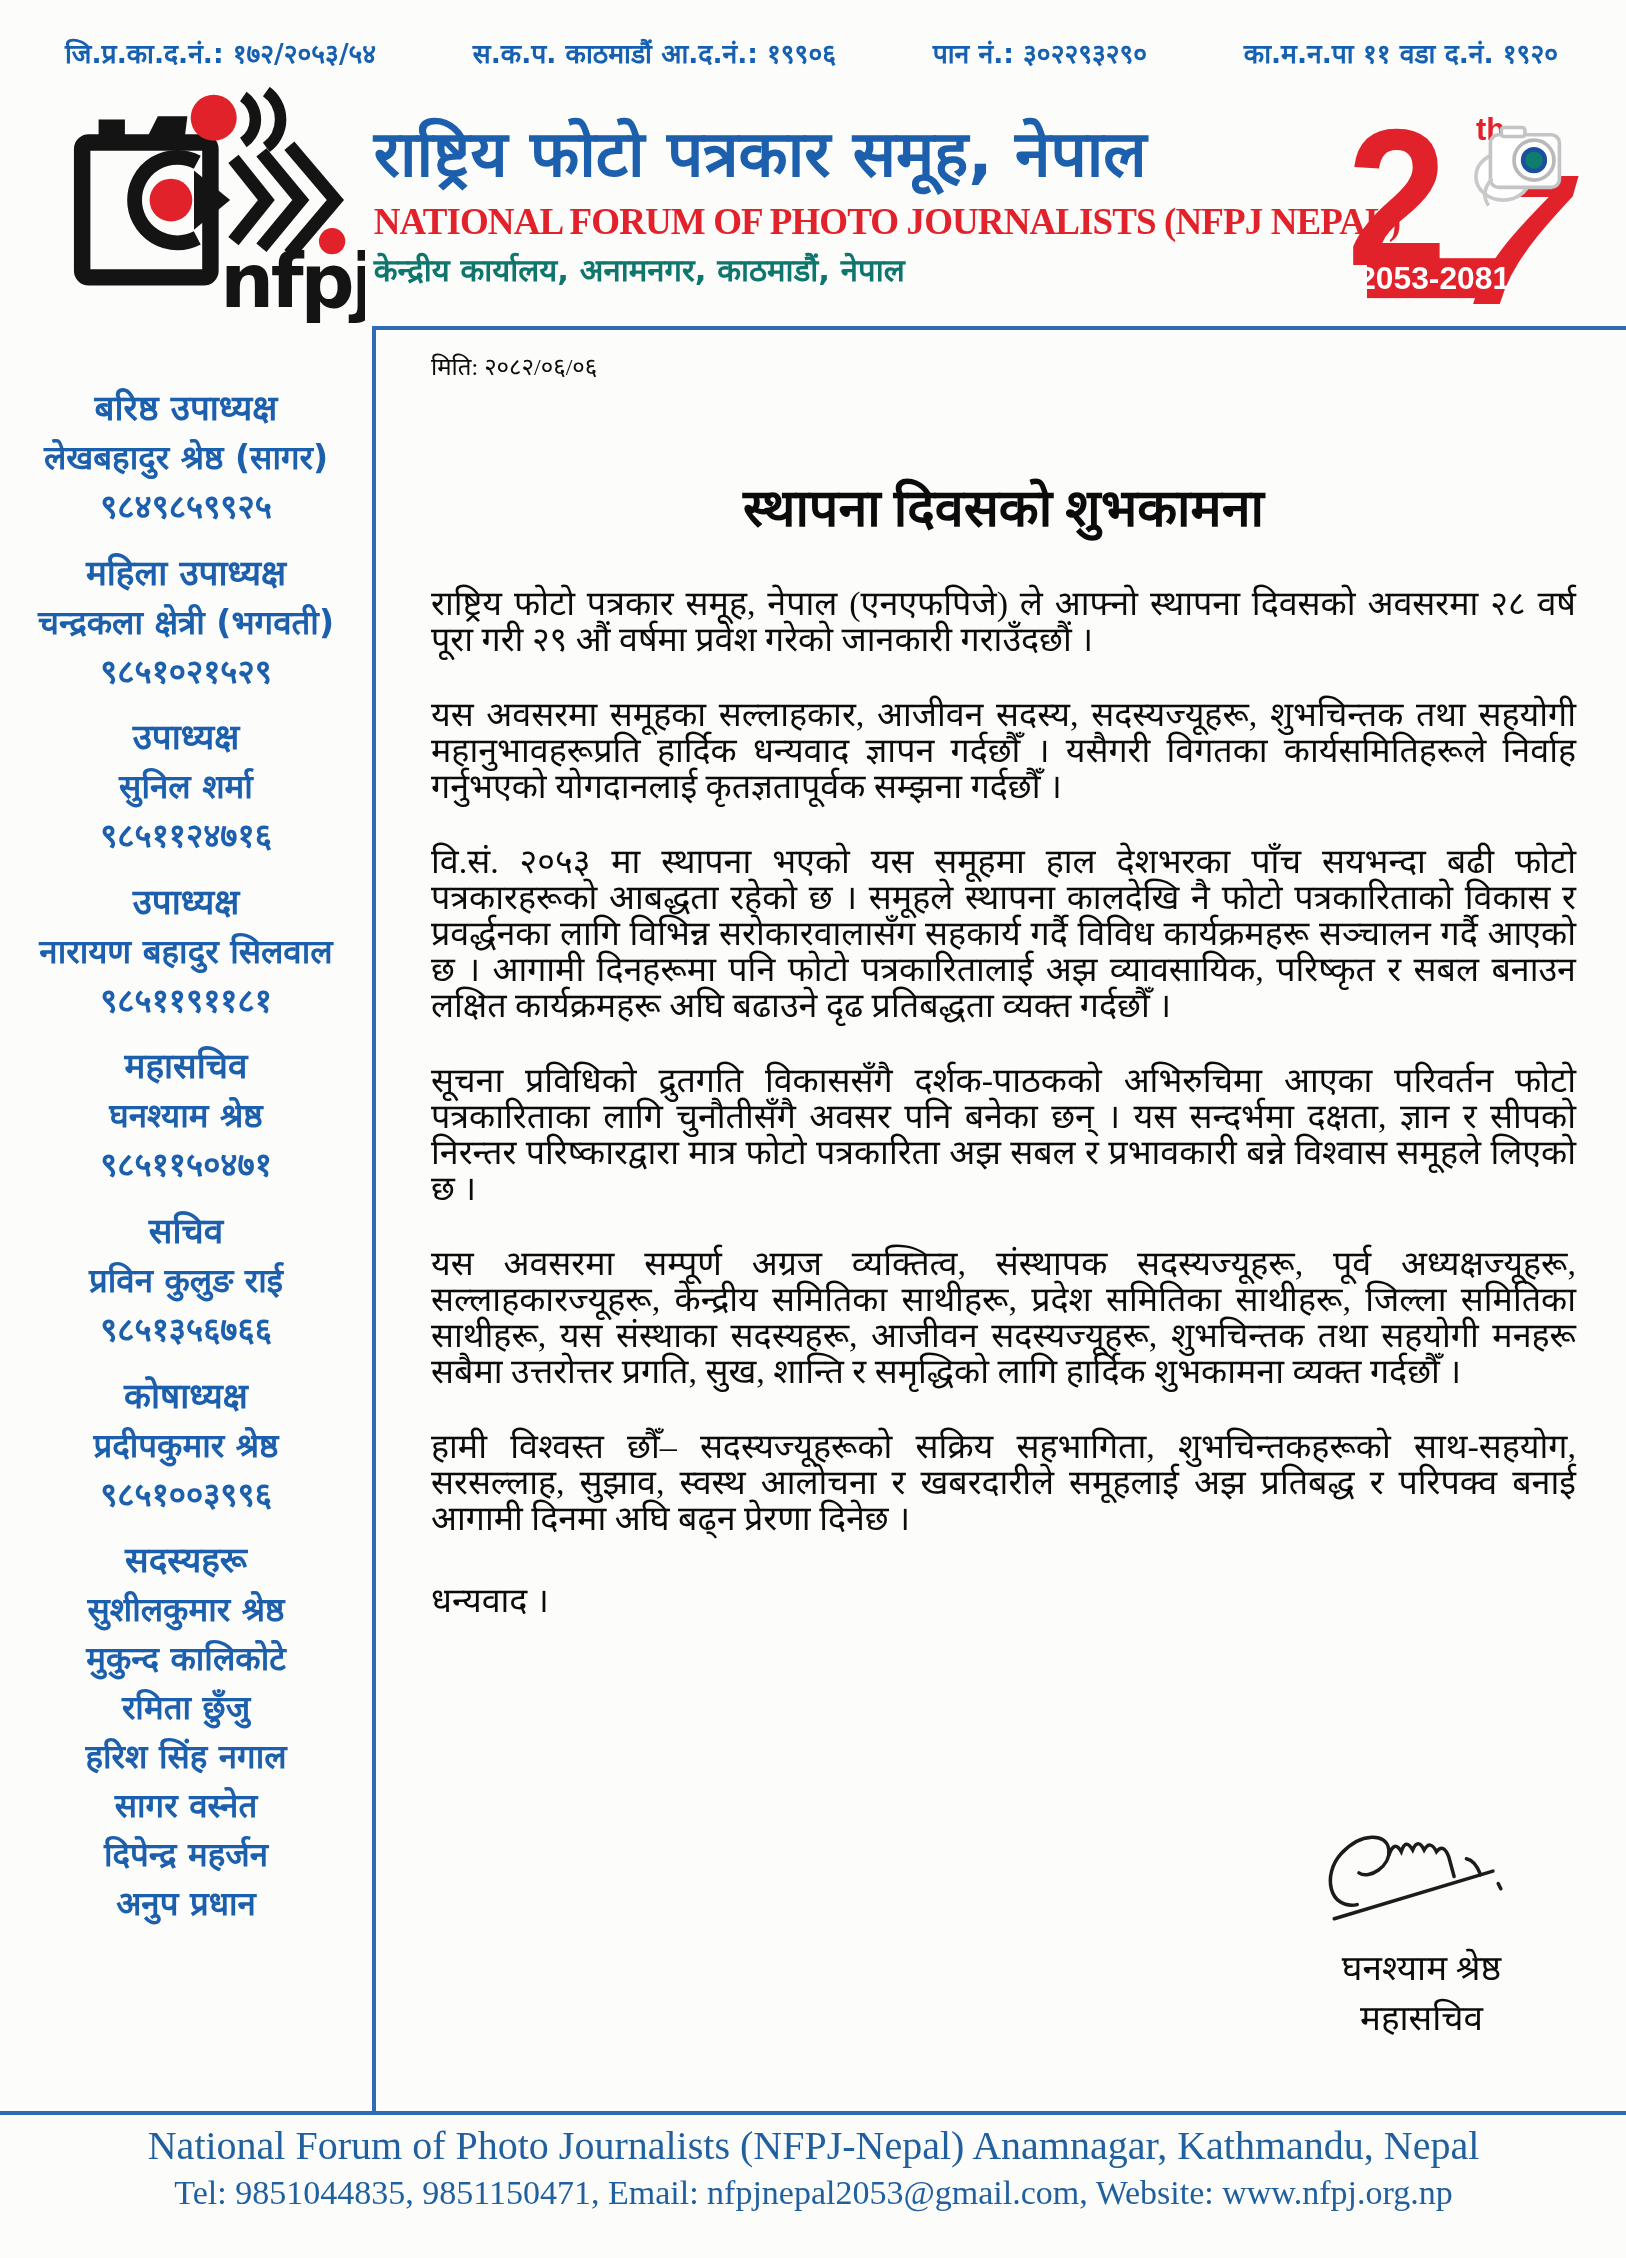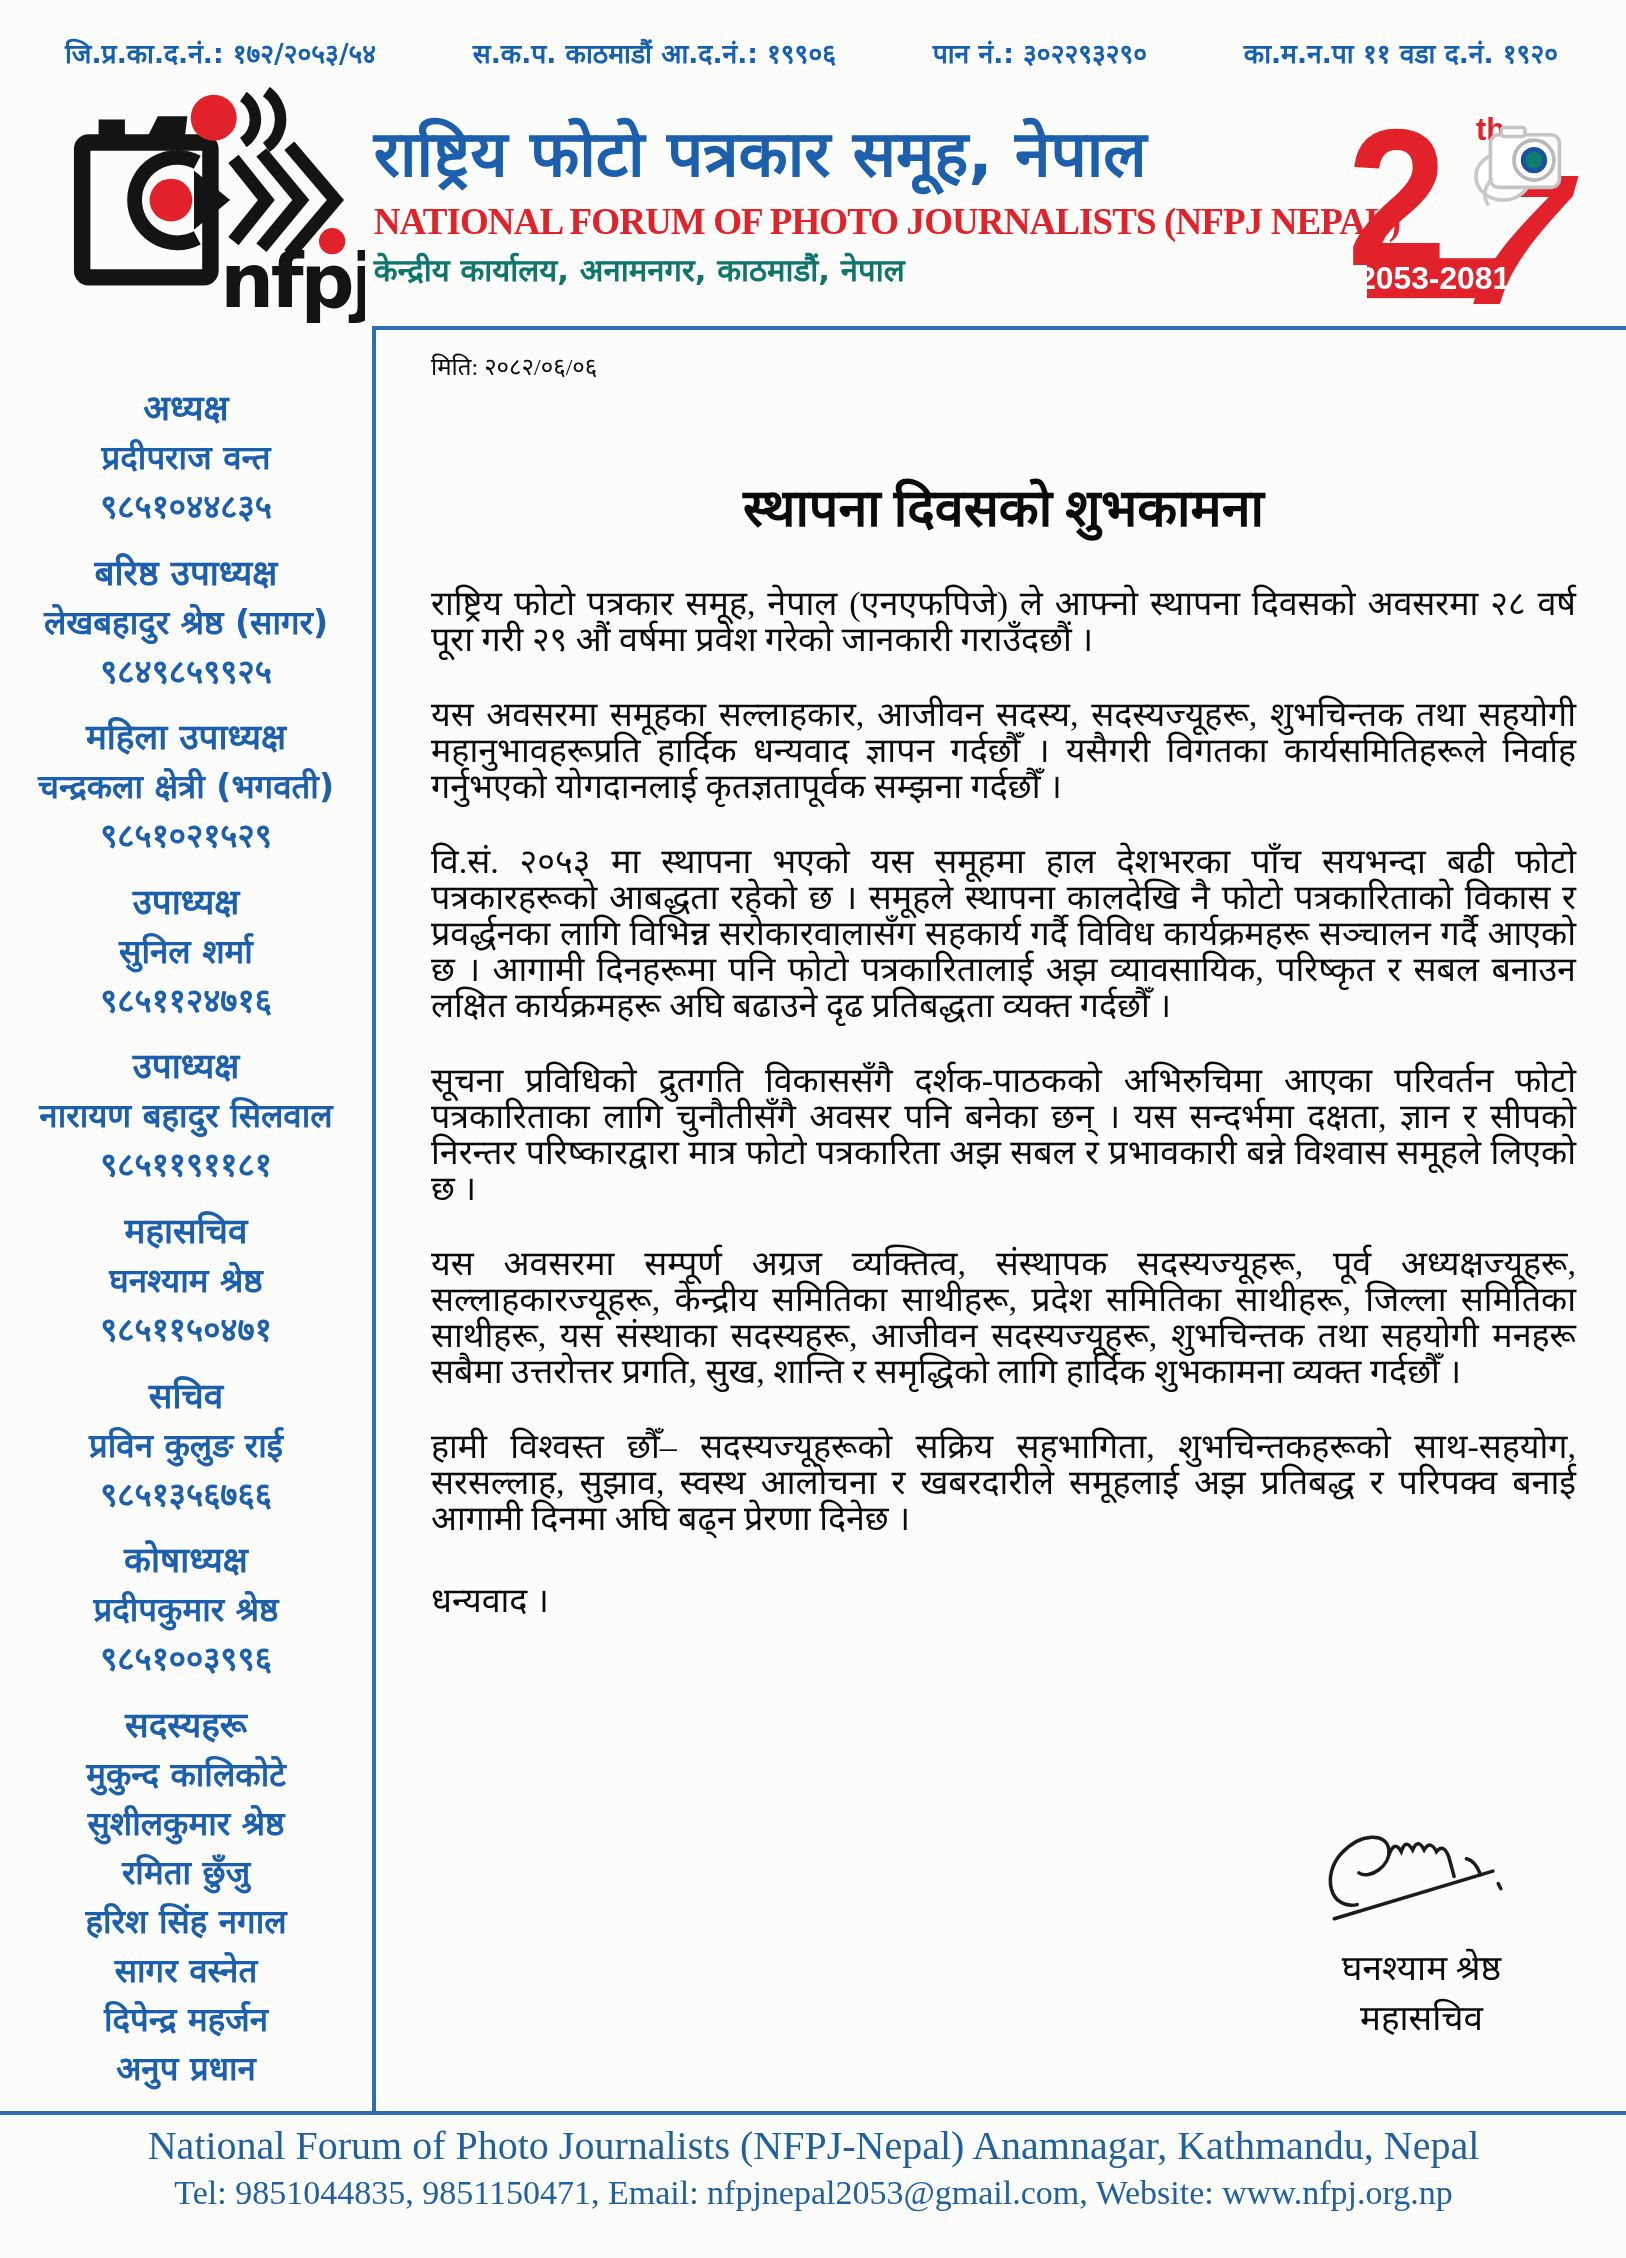--- a/index.html
+++ b/index.html
@@ -148,25 +148,20 @@
   </div>
 </div>
 
 <div class="line-top"></div>
 <div class="line-vert"></div>
 <div class="line-bottom"></div>
 
 <div class="sidebar">
 
   <div class="officer">
-    <div class="role">अध्यक्ष</div>
-    <div class="name">प्रदीपराज वन्त</div>
-    <div class="phone">९८५१०४४८३५</div>
-  </div>
-  <div class="officer">
     <div class="role">बरिष्ठ उपाध्यक्ष</div>
     <div class="name">लेखबहादुर श्रेष्ठ (सागर)</div>
     <div class="phone">९८४९८५९९२५</div>
   </div>
   <div class="officer">
     <div class="role">महिला उपाध्यक्ष</div>
     <div class="name">चन्द्रकला क्षेत्री (भगवती)</div>
     <div class="phone">९८५१०२१५२९</div>
   </div>
   <div class="officer">
@@ -189,22 +184,22 @@
     <div class="name">प्रविन कुलुङ राई</div>
     <div class="phone">९८५१३५६७६६</div>
   </div>
   <div class="officer">
     <div class="role">कोषाध्यक्ष</div>
     <div class="name">प्रदीपकुमार श्रेष्ठ</div>
     <div class="phone">९८५१००३९९६</div>
   </div>
 
   <div class="members-heading">सदस्यहरू</div>
+  <div class="member">सुशीलकुमार श्रेष्ठ</div>
   <div class="member">मुकुन्द कालिकोटे</div>
-  <div class="member">सुशीलकुमार श्रेष्ठ</div>
   <div class="member">रमिता छुँजु</div>
   <div class="member">हरिश सिंह नगाल</div>
   <div class="member">सागर वस्नेत</div>
   <div class="member">दिपेन्द्र महर्जन</div>
   <div class="member">अनुप प्रधान</div>
 </div>
 
 <div class="body-area">
   <div class="date-line">मिति: २०८२/०६/०६</div>
   <div class="letter-title">स्थापना दिवसको शुभकामना</div>

